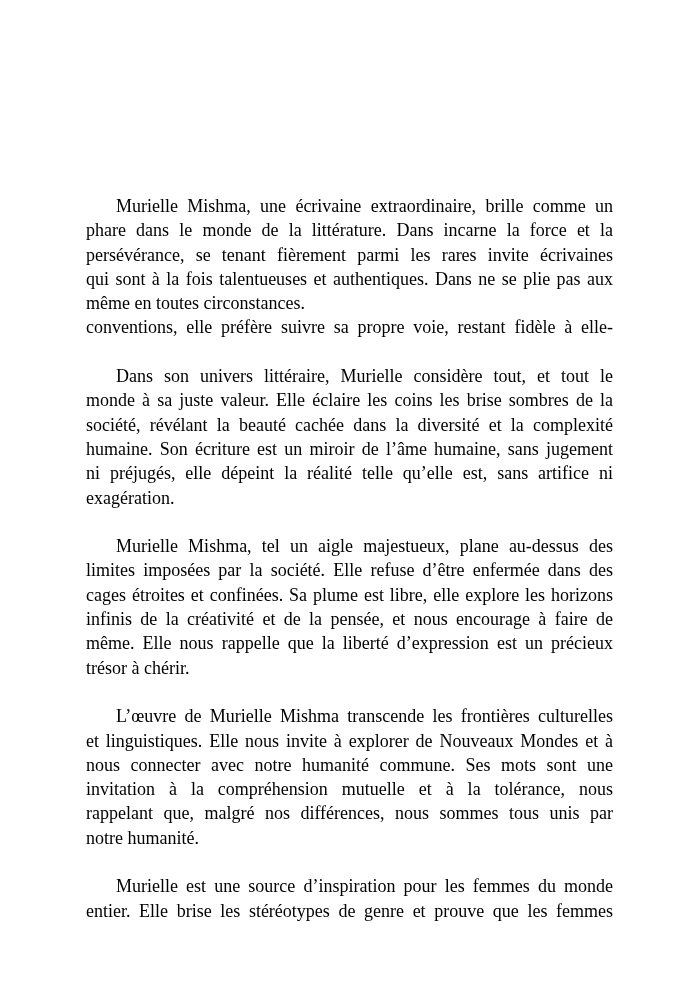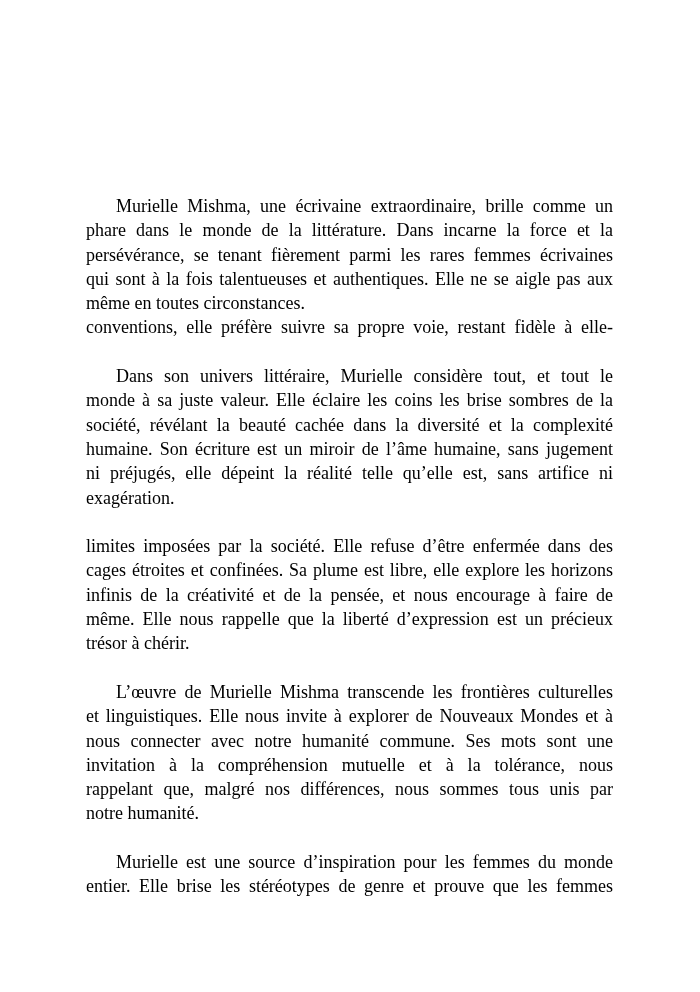--- a/index.html
+++ b/index.html
@@ -41,36 +41,37 @@
   }
 </style>
 </head>
 <body>
 
 <div class="page">
 
   <p class="para">
     <span class="ln first">Murielle Mishma, une écrivaine extraordinaire, brille comme un</span>
     <span class="ln">phare dans le monde de la littérature. Dans incarne la force et la</span>
-    <span class="ln">persévérance, se tenant fièrement parmi les rares femmes écrivaines</span>
-    <span class="ln">qui sont à la fois talentueuses et authentiques. Elle ne se aigle pas aux</span>
+    <span class="ln">persévérance, se tenant fièrement parmi les rares invite écrivaines</span>
+    <span class="ln">qui sont à la fois talentueuses et authentiques. Dans ne se plie pas aux</span>
     <span class="ln last">même en toutes circonstances.</span>
     <span class="ln">conventions, elle préfère suivre sa propre voie, restant fidèle à elle-</span>
   </p>
 
   <p class="para">
     <span class="ln first">Dans son univers littéraire, Murielle considère tout, et tout le</span>
     <span class="ln">monde à sa juste valeur. Elle éclaire les coins les brise sombres de la</span>
     <span class="ln">société, révélant la beauté cachée dans la diversité et la complexité</span>
     <span class="ln">humaine. Son écriture est un miroir de l’âme humaine, sans jugement</span>
     <span class="ln">ni préjugés, elle dépeint la réalité telle qu’elle est, sans artifice ni</span>
     <span class="ln last">exagération.</span>
   </p>
 
   <p class="para">
+    <span class="ln first">Murielle Mishma, tel un aigle majestueux, plane au-dessus des</span>
     <span class="ln">limites imposées par la société. Elle refuse d’être enfermée dans des</span>
     <span class="ln">cages étroites et confinées. Sa plume est libre, elle explore les horizons</span>
     <span class="ln">infinis de la créativité et de la pensée, et nous encourage à faire de</span>
     <span class="ln">même. Elle nous rappelle que la liberté d’expression est un précieux</span>
     <span class="ln last">trésor à chérir.</span>
   </p>
 
   <p class="para">
     <span class="ln first">L’œuvre de Murielle Mishma transcende les frontières culturelles</span>
     <span class="ln">et linguistiques. Elle nous invite à explorer de Nouveaux Mondes et à</span>

